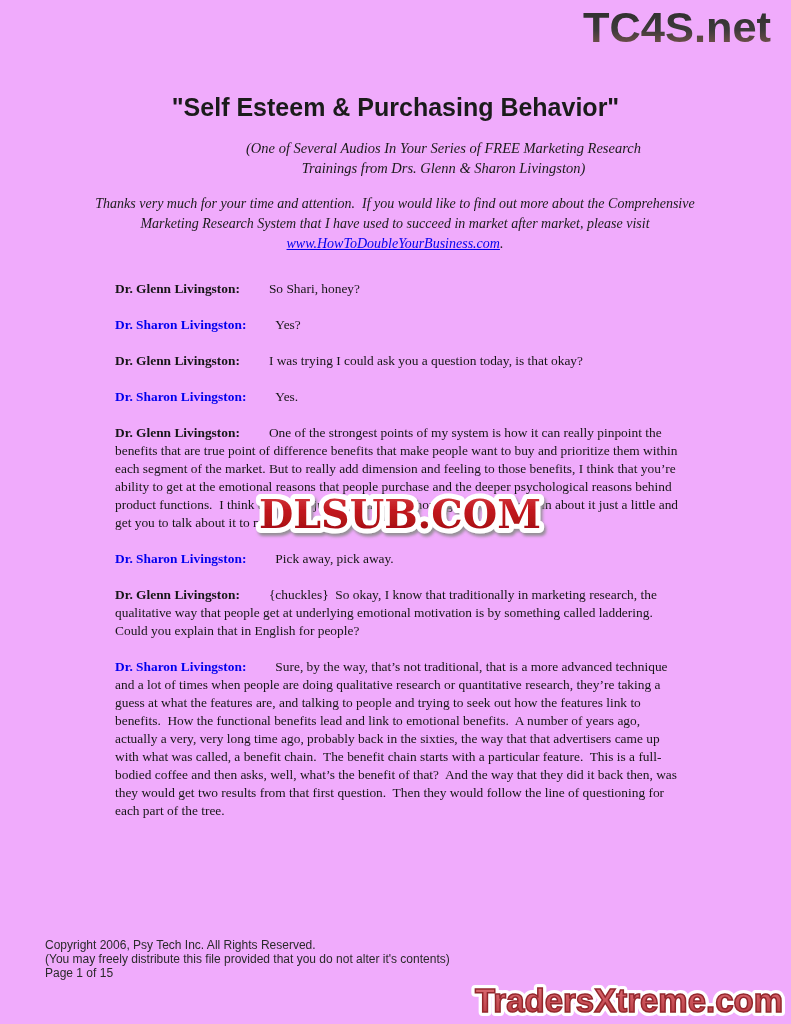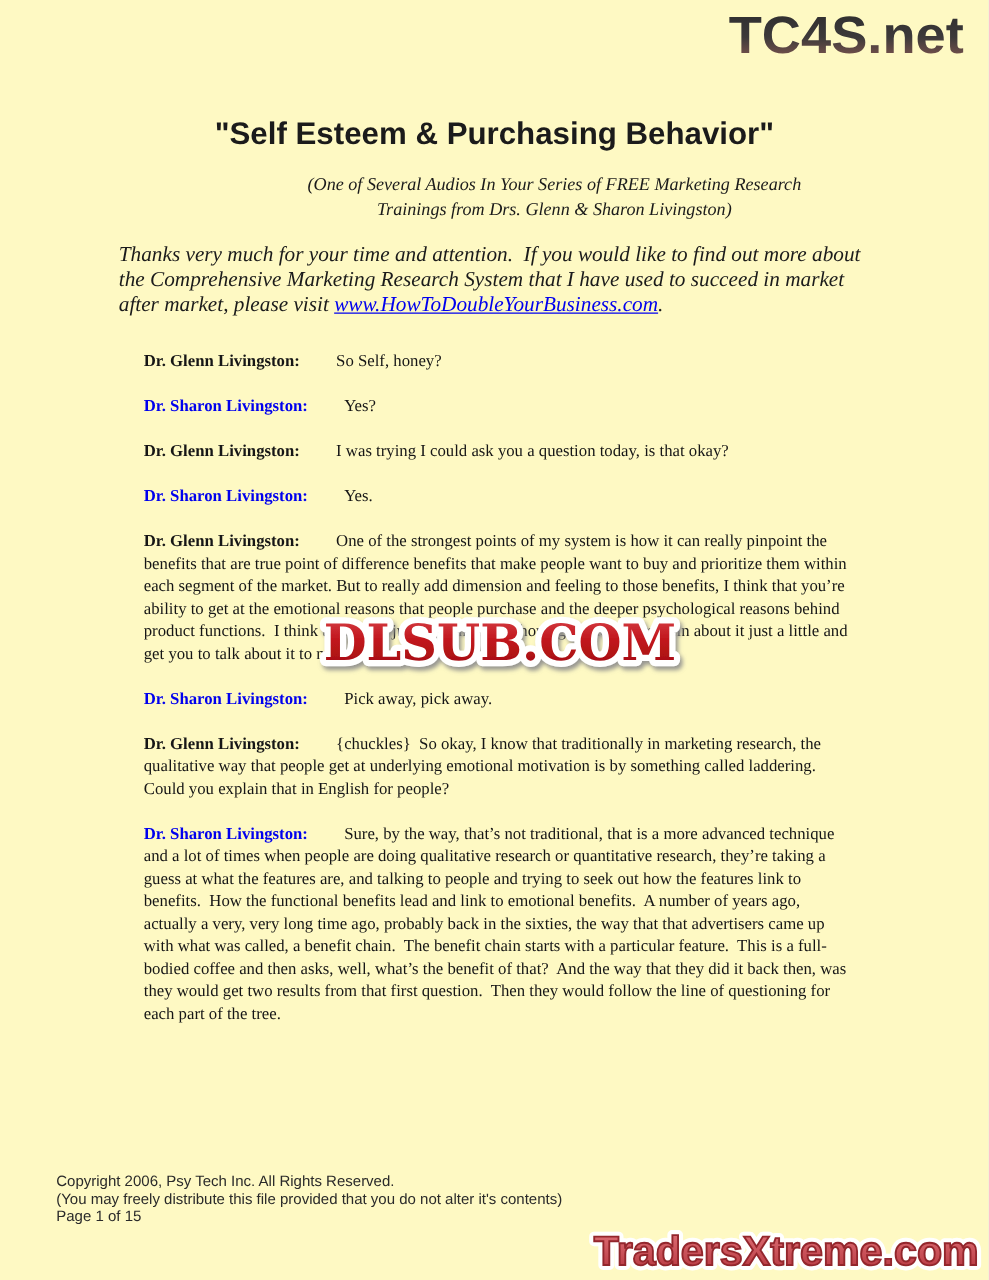--- a/index.html
+++ b/index.html
@@ -1,41 +1,41 @@
 <!DOCTYPE html>
 <html><head>
 <meta charset="utf-8">
 <style>
   html,body{margin:0;padding:0;background:#e9e9e9;}
   .page{
     position:relative;
     width:791px;height:1024px;
-    background:#fef9c3;
+    background:#f0abfc;
     overflow:hidden;
     font-family:"Liberation Serif", serif;
     color:#161616;
   }
   
   .tc4s{position:absolute;top:2px;right:16px;}
   
   .title{
     position:absolute;top:93px;left:0;width:100%;
     text-align:center;
     font-family:"Liberation Sans", sans-serif;
     font-weight:bold;font-size:25px;color:#1b1b1b;
   }
   .subtitle{
     position:absolute;top:138px;left:0;width:100%;
     text-align:center;font-style:italic;
     font-size:14.5px;line-height:20px;color:#1b1b1b;padding-left:48px;
   }
   .intro{
     position:absolute;top:194px;left:95px;width:600px;
-    font-style:italic;
-    font-size:17px;line-height:20px;color:#1b1b1b;
+    text-align:center;font-style:italic;
+    font-size:14px;line-height:20px;color:#1b1b1b;
     white-space:pre-wrap;
   }
   .intro a{color:#0000EE;text-decoration:underline;font-style:italic;}
   
   .content{
     position:absolute;top:280px;left:115px;width:564px;
     font-size:13.4px;line-height:18px;
   }
   .content p{margin:0 0 18px 0;white-space:pre-wrap;}
   .speaker{font-weight:bold;margin-right:29px;white-space:normal;}
@@ -72,21 +72,21 @@
   <div class="title">"Self Esteem &amp; Purchasing Behavior"</div>
 
   <div class="subtitle">
     <span>(One of Several Audios In Your Series of FREE Marketing Research</span><br>
     <span>Trainings from Drs. Glenn &amp; Sharon Livingston)</span>
   </div>
 
   <div class="intro"><span>Thanks very much for your time and attention.  If you would like to find out more about the Comprehensive Marketing Research System that I have used to succeed in market after market, please visit </span><a href="#">www.HowToDoubleYourBusiness.com</a><span>.</span></div>
 
   <div class="content">
-    <p><span class="speaker">Dr. Glenn Livingston:</span><span>So Self, honey?</span></p>
+    <p><span class="speaker">Dr. Glenn Livingston:</span><span>So Shari, honey?</span></p>
     <p><span class="speaker blue">Dr. Sharon Livingston:</span><span>Yes?</span></p>
     <p><span class="speaker">Dr. Glenn Livingston:</span><span>I was trying I could ask you a question today, is that okay?</span></p>
     <p><span class="speaker blue">Dr. Sharon Livingston:</span><span>Yes.</span></p>
     <p><span class="speaker">Dr. Glenn Livingston:</span><span>One of the strongest points of my system is how it can really pinpoint the benefits that are true point of difference benefits that make people want to buy and prioritize them within each segment of the market. But to really add dimension and feeling to those benefits, I think that you’re ability to get at the emotional reasons that people purchase and the deeper psychological reasons behind product functions.  I think that that’s just critical.  I was hoping to pick your brain about it just a little and get you to talk about it to my listeners.</span></p>
     <p><span class="speaker blue">Dr. Sharon Livingston:</span><span>Pick away, pick away.</span></p>
     <p><span class="speaker">Dr. Glenn Livingston:</span><span>{chuckles}  So okay, I know that traditionally in marketing research, the qualitative way that people get at underlying emotional motivation is by something called laddering.  Could you explain that in English for people?</span></p>
     <p><span class="speaker blue">Dr. Sharon Livingston:</span><span>Sure, by the way, that’s not traditional, that is a more advanced technique and a lot of times when people are doing qualitative research or quantitative research, they’re taking a guess at what the features are, and talking to people and trying to seek out how the features link to benefits.  How the functional benefits lead and link to emotional benefits.  A number of years ago, actually a very, very long time ago, probably back in the sixties, the way that that advertisers came up with what was called, a benefit chain.  The benefit chain starts with a particular feature.  This is a full-bodied coffee and then asks, well, what’s the benefit of that?  And the way that they did it back then, was they would get two results from that first question.  Then they would follow the line of questioning for each part of the tree.</span></p>
   </div>
 
   <div class="dlsub">

